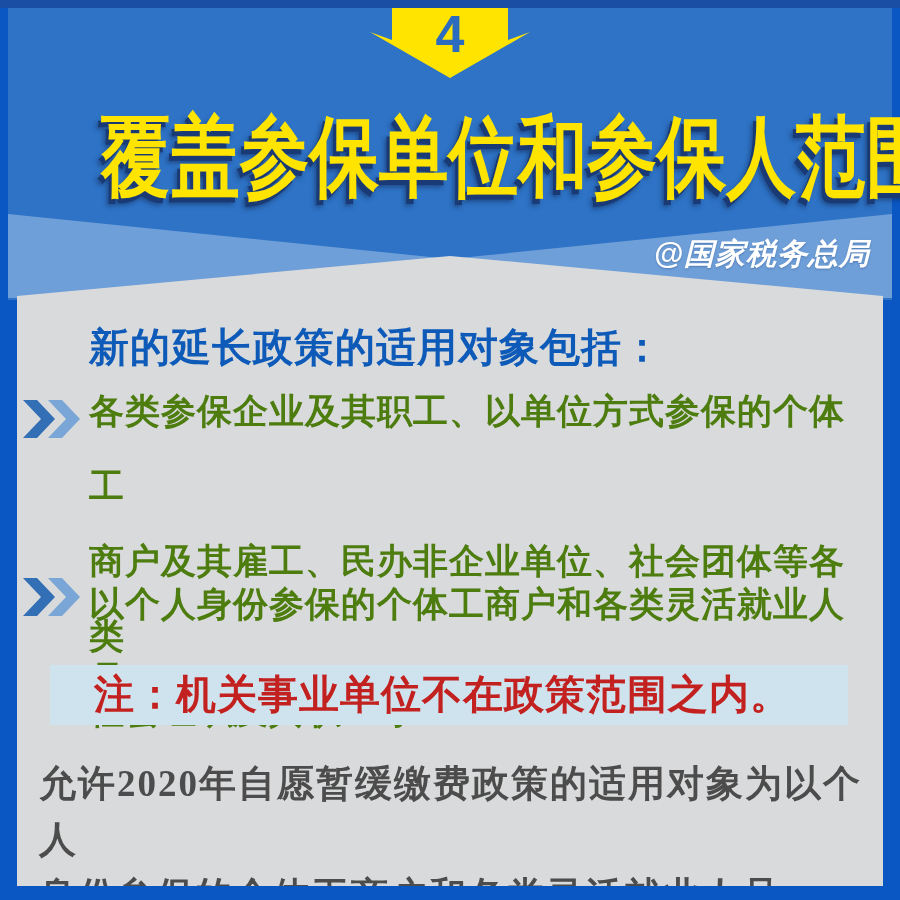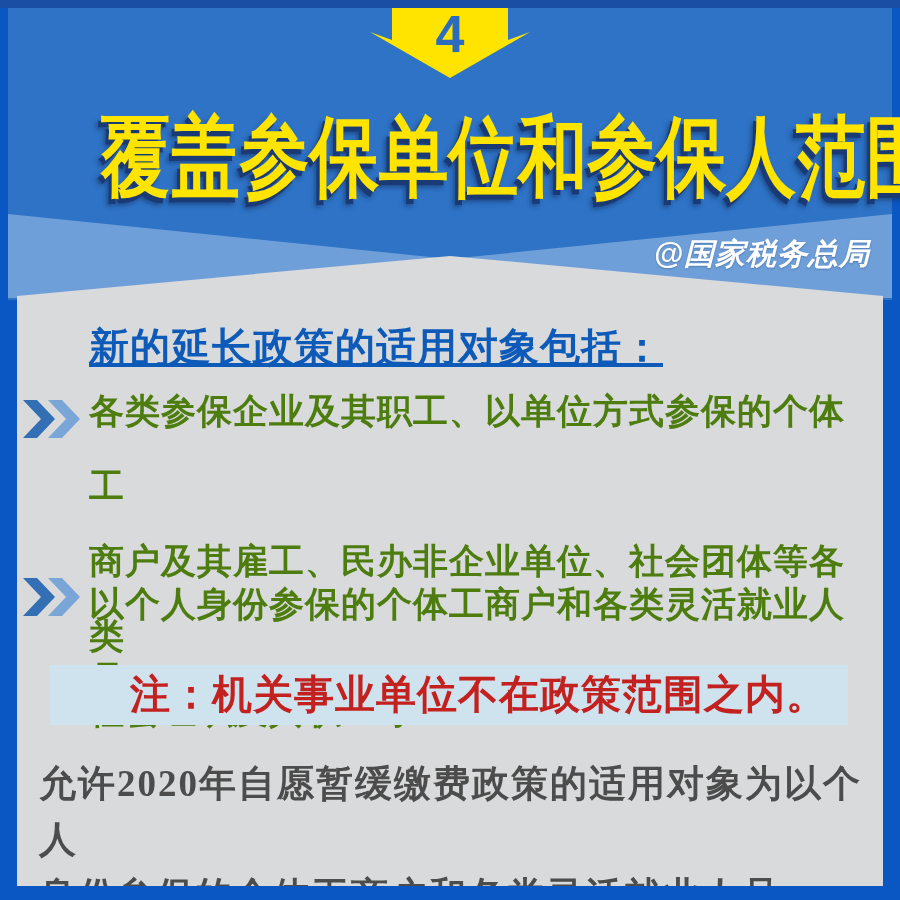--- a/index.html
+++ b/index.html
@@ -36,40 +36,40 @@
     font-style:italic;
   }
 
   .body-panel{
     position:absolute;top:256px;left:17px;right:17px;bottom:14px;background:#d9dadb;
     clip-path:polygon(50% 0,100% 40px,100% 100%,0 100%,0 40px);
   }
 
   .content-heading{
     position:absolute;top:64px;left:72px;
-    font-size:40px;font-weight:bold;color:#0d5ab8;letter-spacing:1px;text-decoration:underline;
+    font-size:40px;font-weight:bold;color:#0d5ab8;letter-spacing:1px;
   }
 
   .bullet-text{
     position:absolute;left:72px;right:18px;
     font-size:35px;line-height:75px;font-weight:bold;color:#4d7c0f;
     font-family:"Liberation Serif",serif;white-space:pre-line;letter-spacing:1px;
   }
   .bullet-text.b1{top:118px;}
   .bullet-text.b2{top:311px;}
   .chevron-icon{position:absolute;left:6px;width:62px;height:38px;}
   .chevron-icon.c1{top:144px;}
   .chevron-icon.c2{top:322px;}
 
   .note-box{
     position:absolute;top:409px;left:33px;width:798px;height:60px;
     background:#cfe3ee;
   }
   .note-text{
-    display:block;line-height:60px;padding-left:80px;
+    display:block;line-height:60px;padding-left:44px;
     font-size:40px;font-weight:bold;color:#c3211f;
     font-family:"Liberation Serif",serif;letter-spacing:1px;
   }
 
   .closing-paragraph{
     position:absolute;top:500px;left:22px;right:18px;
     font-size:37px;line-height:56px;font-weight:bold;color:#4c4c4c;
     font-family:"Liberation Serif",serif;white-space:pre-line;letter-spacing:2px;
   }
 

